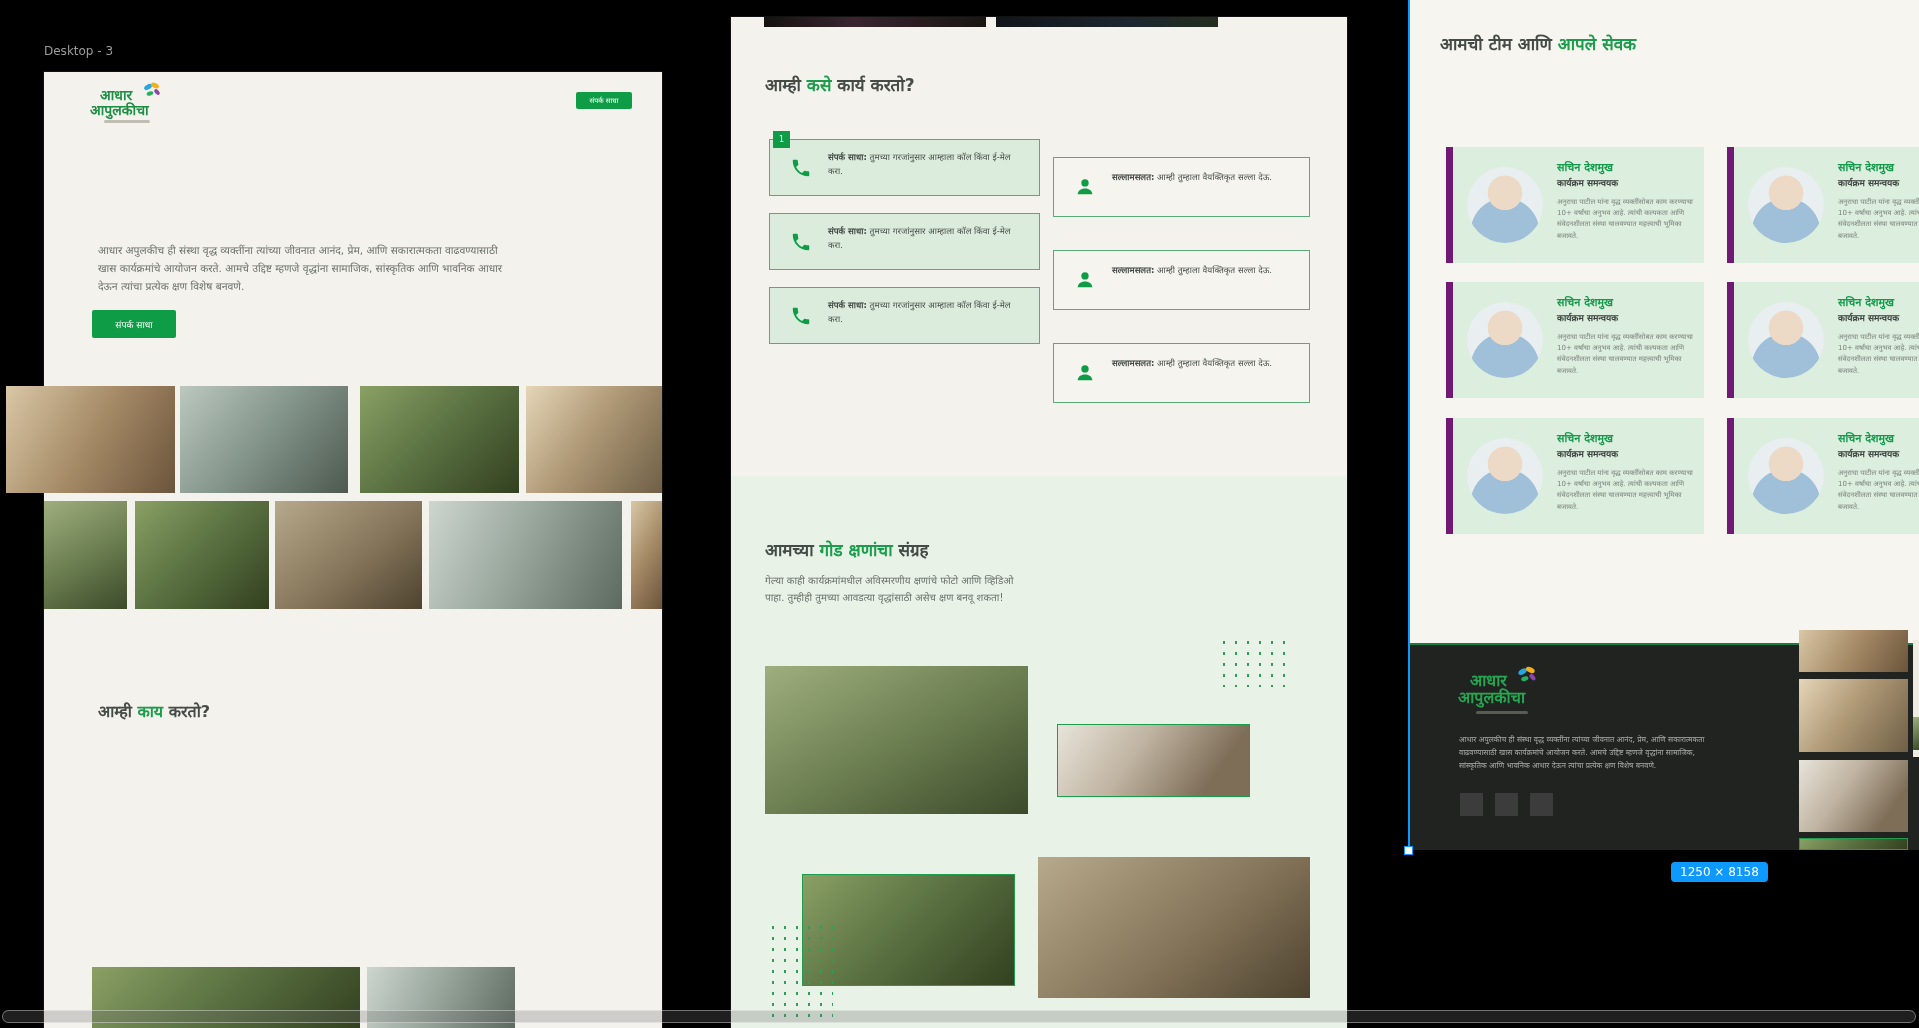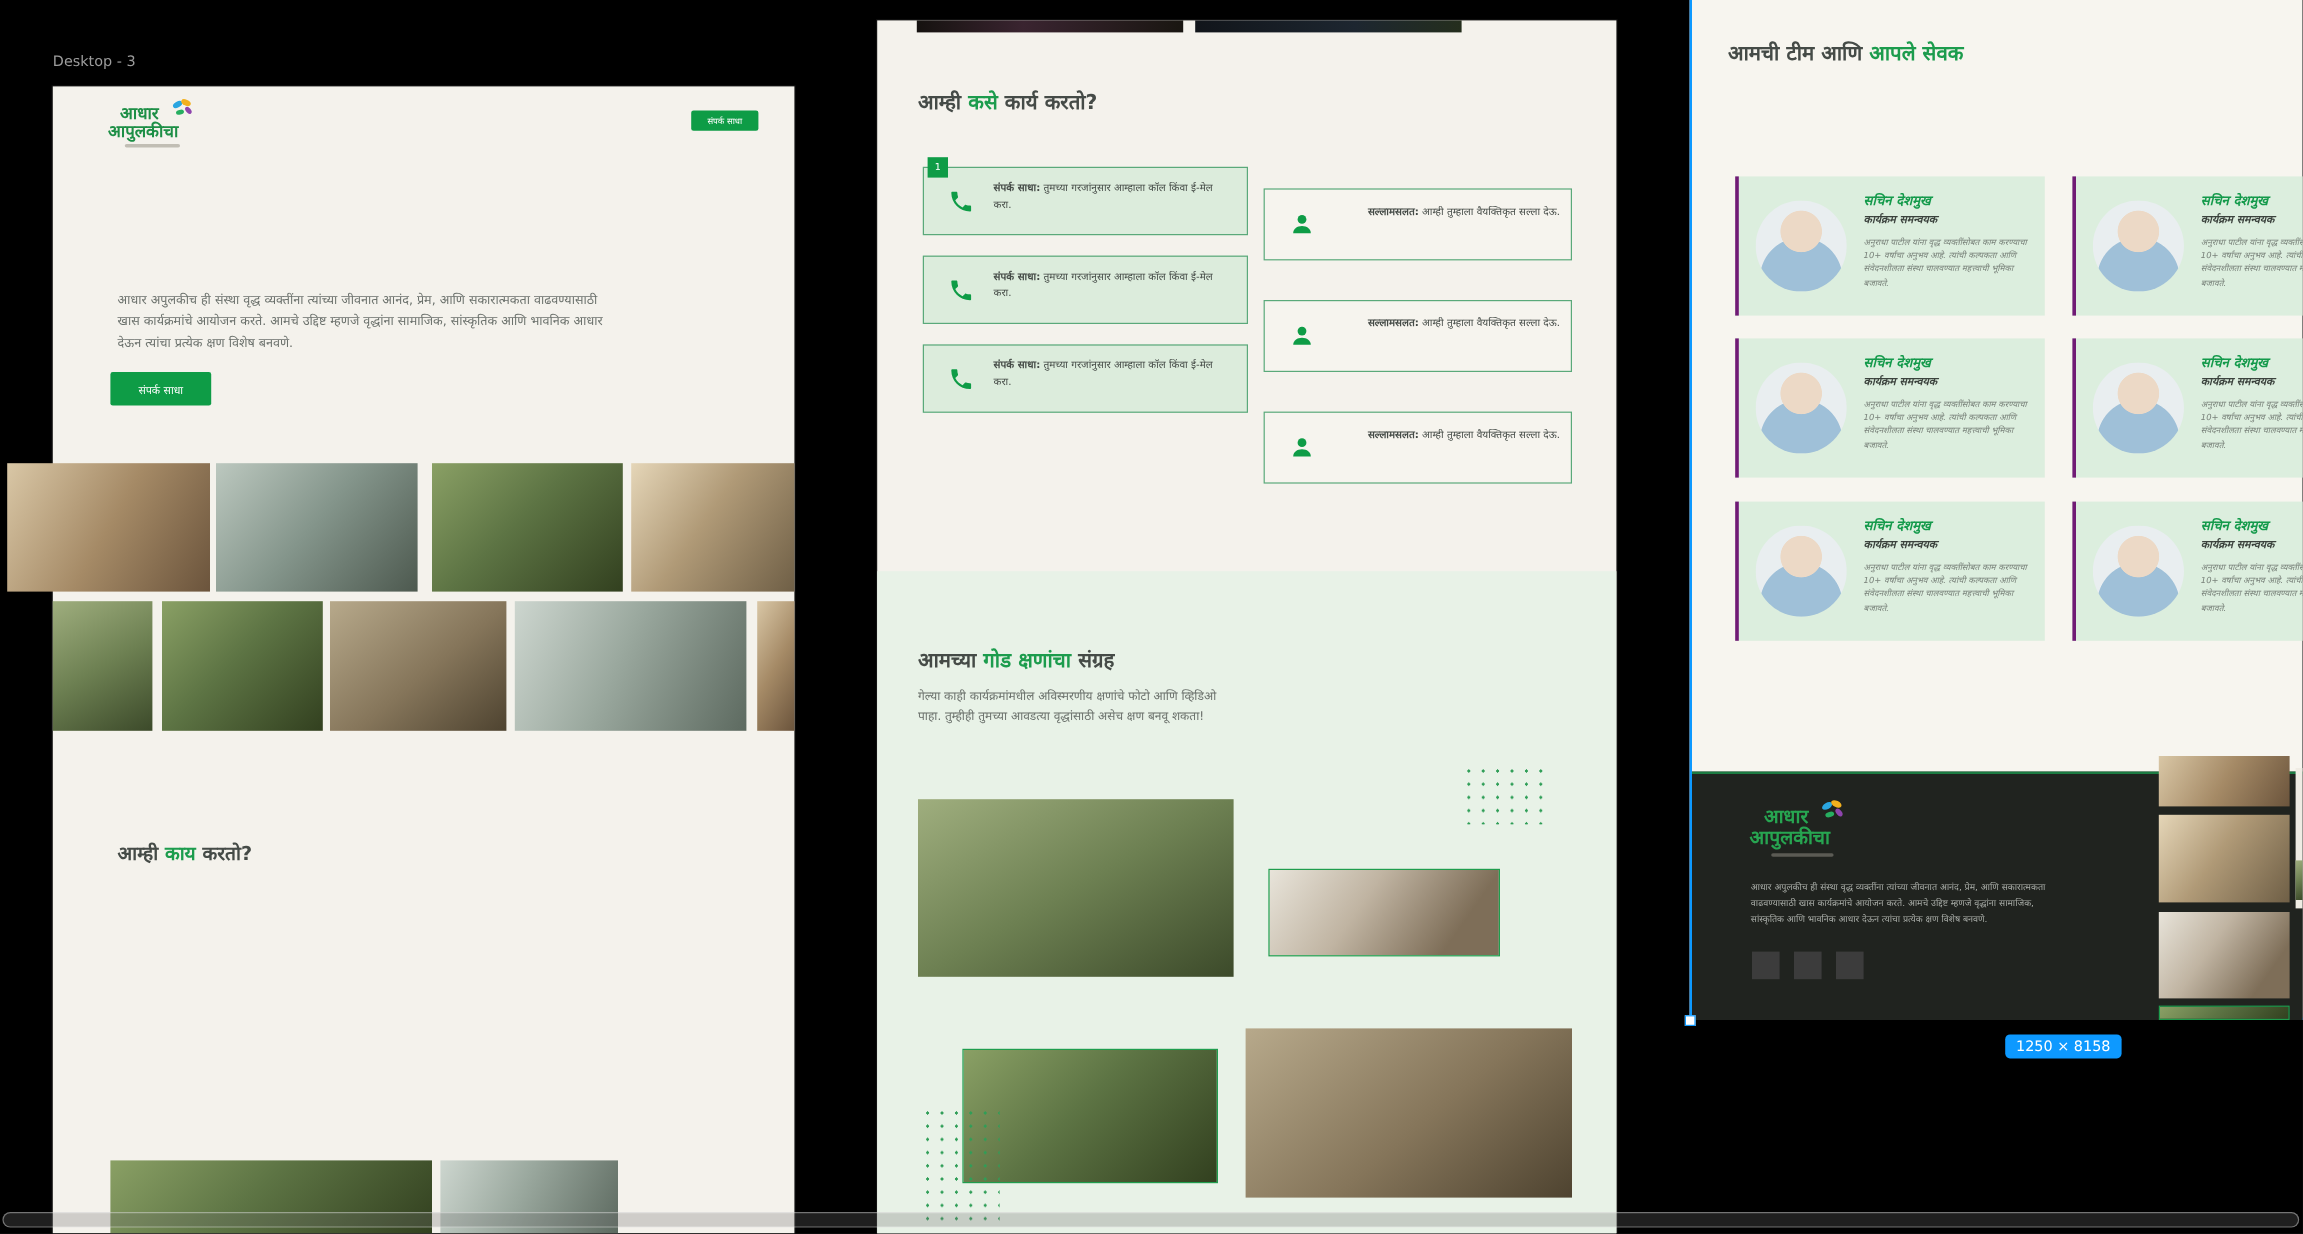--- a/index.html
+++ b/index.html
@@ -18,22 +18,22 @@
   .g5{background:linear-gradient(115deg,#cdd6cf,#9aa89e 45%,#5d6a60);}
   .g6{background:linear-gradient(140deg,#b7a98b,#85755a 55%,#4e4330);}
   .gdark{background:linear-gradient(160deg,#60704e,#414f33 40%,#20261a 80%,#15180f);}
   .gwarm{background:linear-gradient(125deg,#e5d6b8,#b09a77 45%,#6f5f46);}
   .gliving{background:linear-gradient(125deg,#e8e4da,#c0b4a2 40%,#7e6e58 80%);}
   .greenline{border:1.5px solid #1f9d4d;}
   .dots{background-image:radial-gradient(#2f9e57 1.3px,rgba(0,0,0,0) 1.4px);background-size:12px 11px;}
   .h-title{font-weight:bold;color:#454b47;}
   .body-text{color:#6b716c;}
   .card-l{background:#dcecdc;border:1px solid #5aa97a;}
-  .card-r{background:#f6f4ee;border:1px solid #5aa97a;text-align:right;}
-  .tcard{background:#dceede;border-left:3px solid #701a75;font-style:italic;}
+  .card-r{background:#f6f4ee;border:1px solid #5aa97a;}
+  .tcard{background:#dceede;border-left:7px solid #701a75;}
   .avatar{border-radius:50%;background:
      radial-gradient(circle at 50% 34%,#ecd9c6 0 27%,rgba(0,0,0,0) 28%),
      radial-gradient(circle at 50% 86%,#9fc0d8 0 45%,rgba(0,0,0,0) 46%),
      radial-gradient(circle at 50% 50%,#e9eef0 0 100%);}
   .sq{width:23px;height:23px;background:#3c3c3c;}
   .playwrap{width:54px;height:54px;border-radius:50%;background:rgba(255,255,255,.92);display:flex;align-items:center;justify-content:center;}
   .tri{width:0;height:0;border-left:14px solid #3a3f3b;border-top:9px solid transparent;border-bottom:9px solid transparent;margin-left:4px;}
   .squiggle{height:3px;background:#b4b0a6;border-radius:2px;opacity:.8;}
 </style>
 </head>

